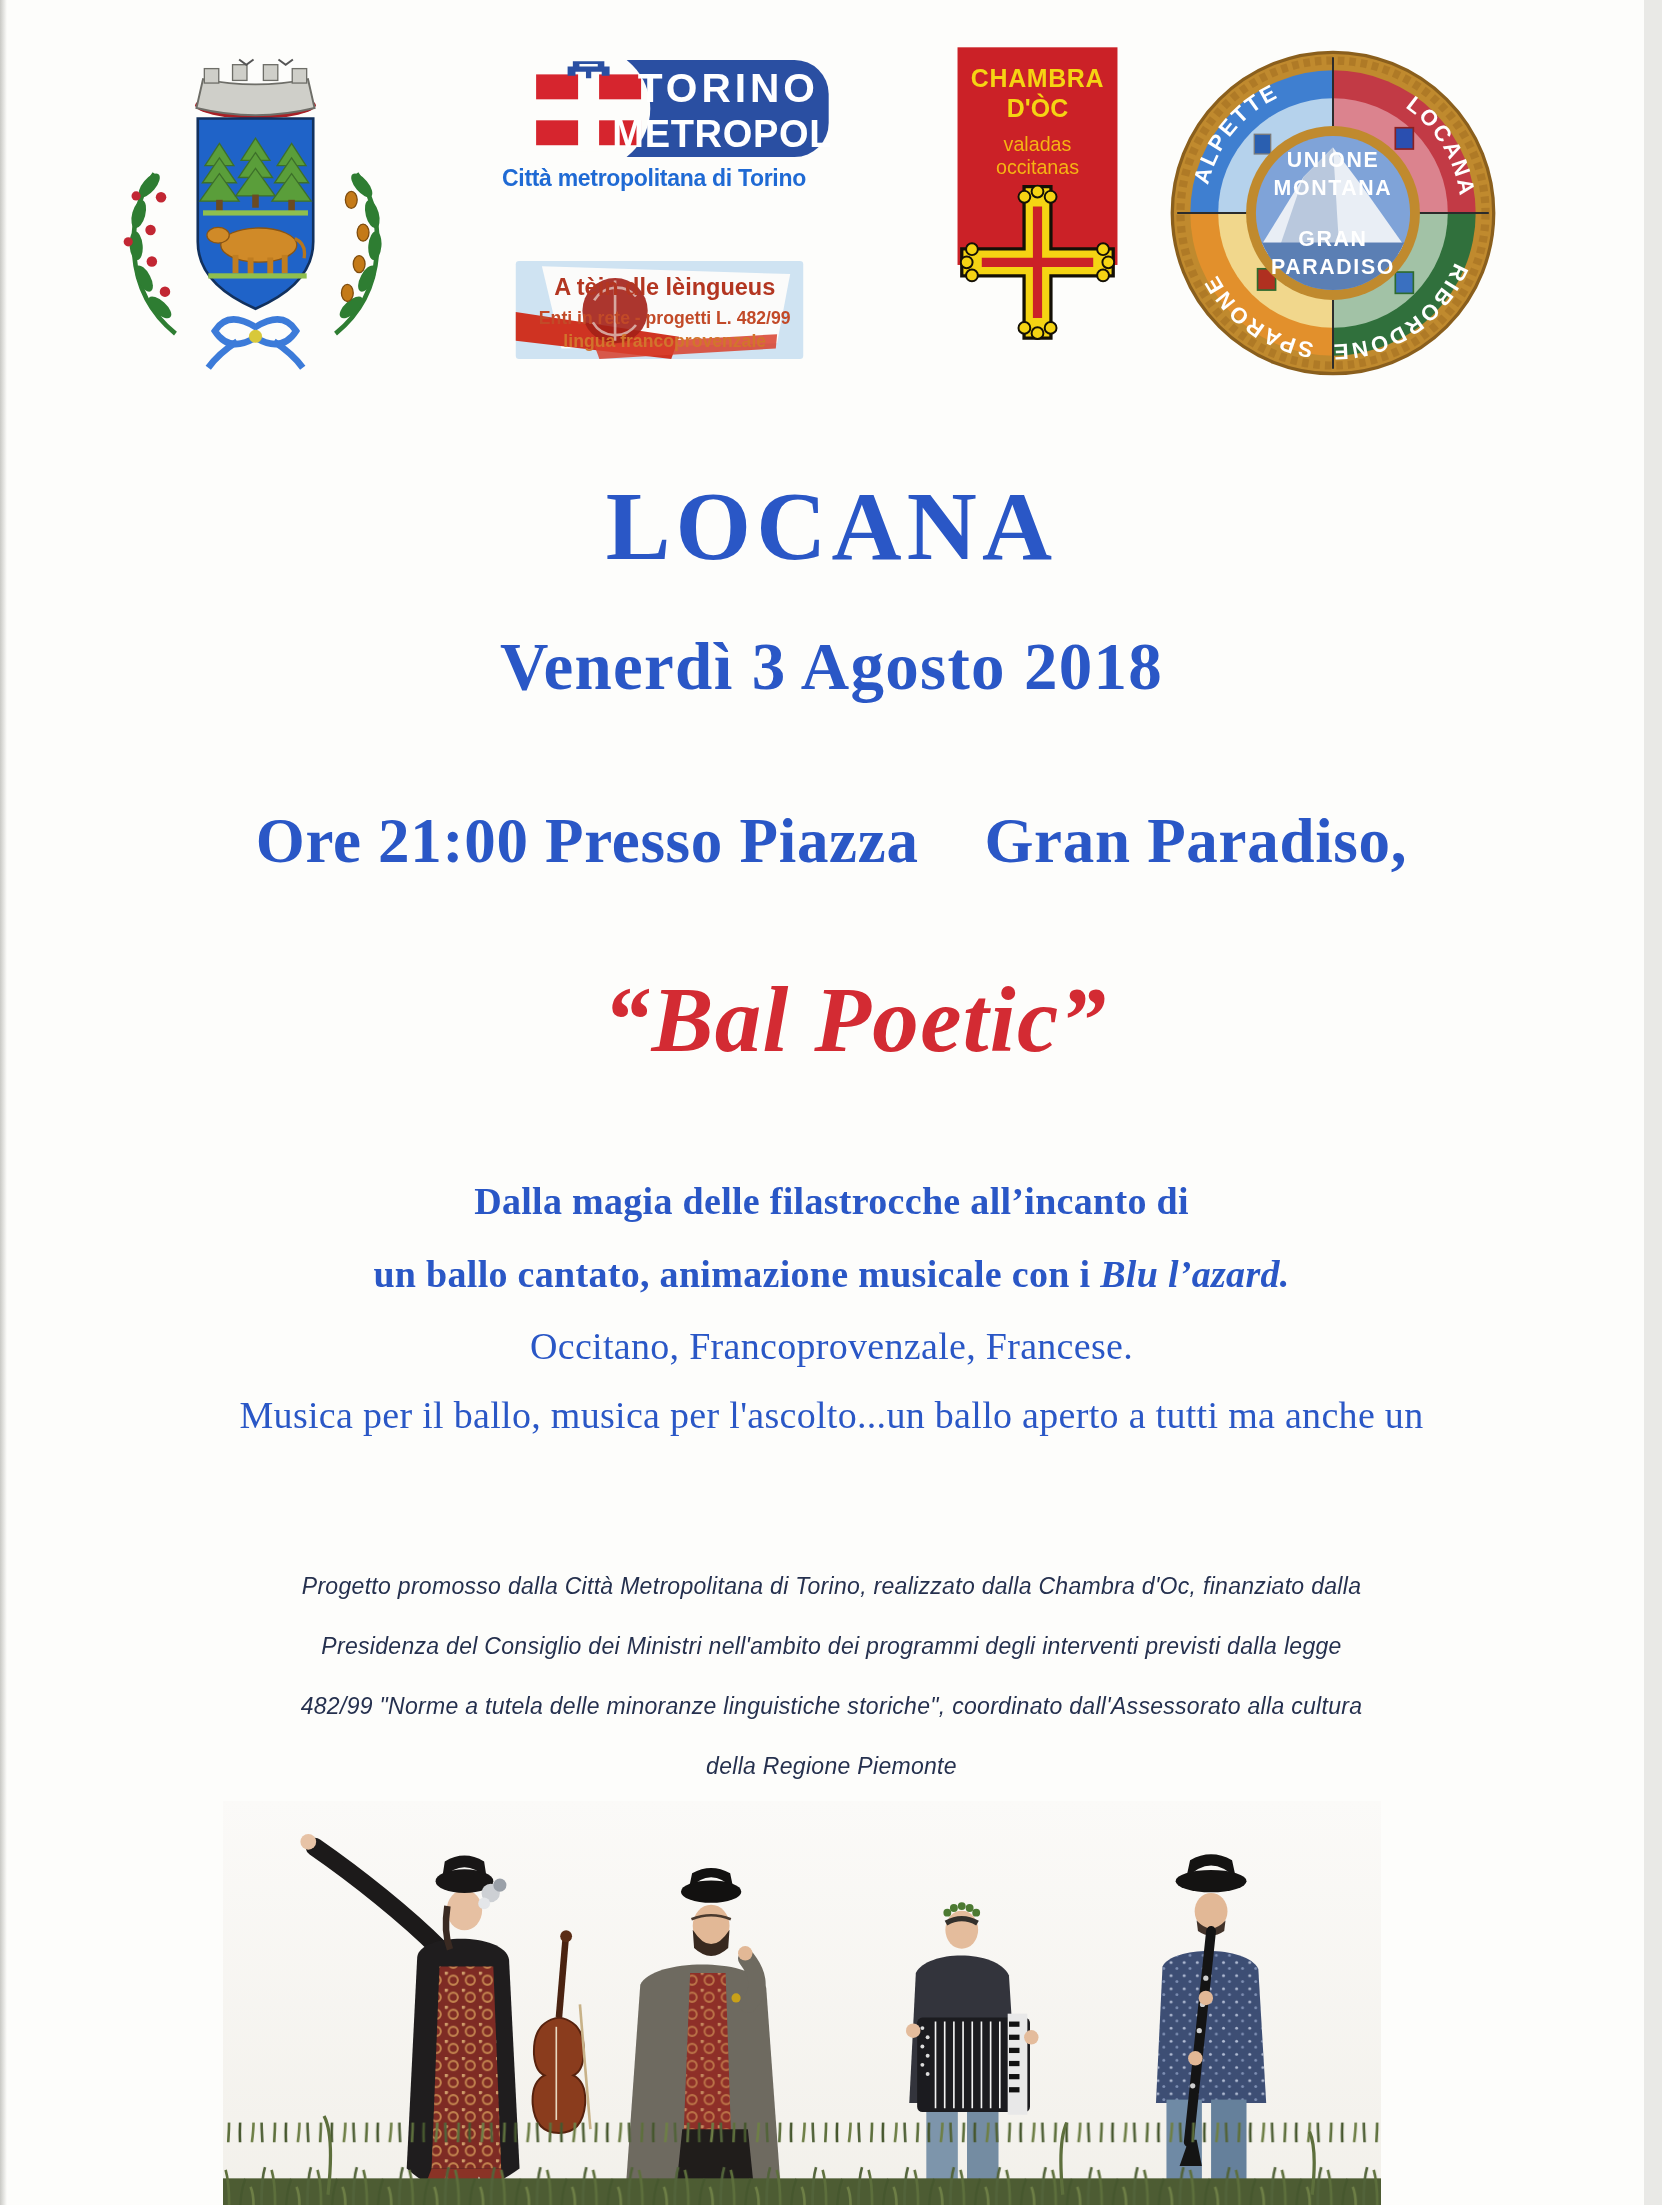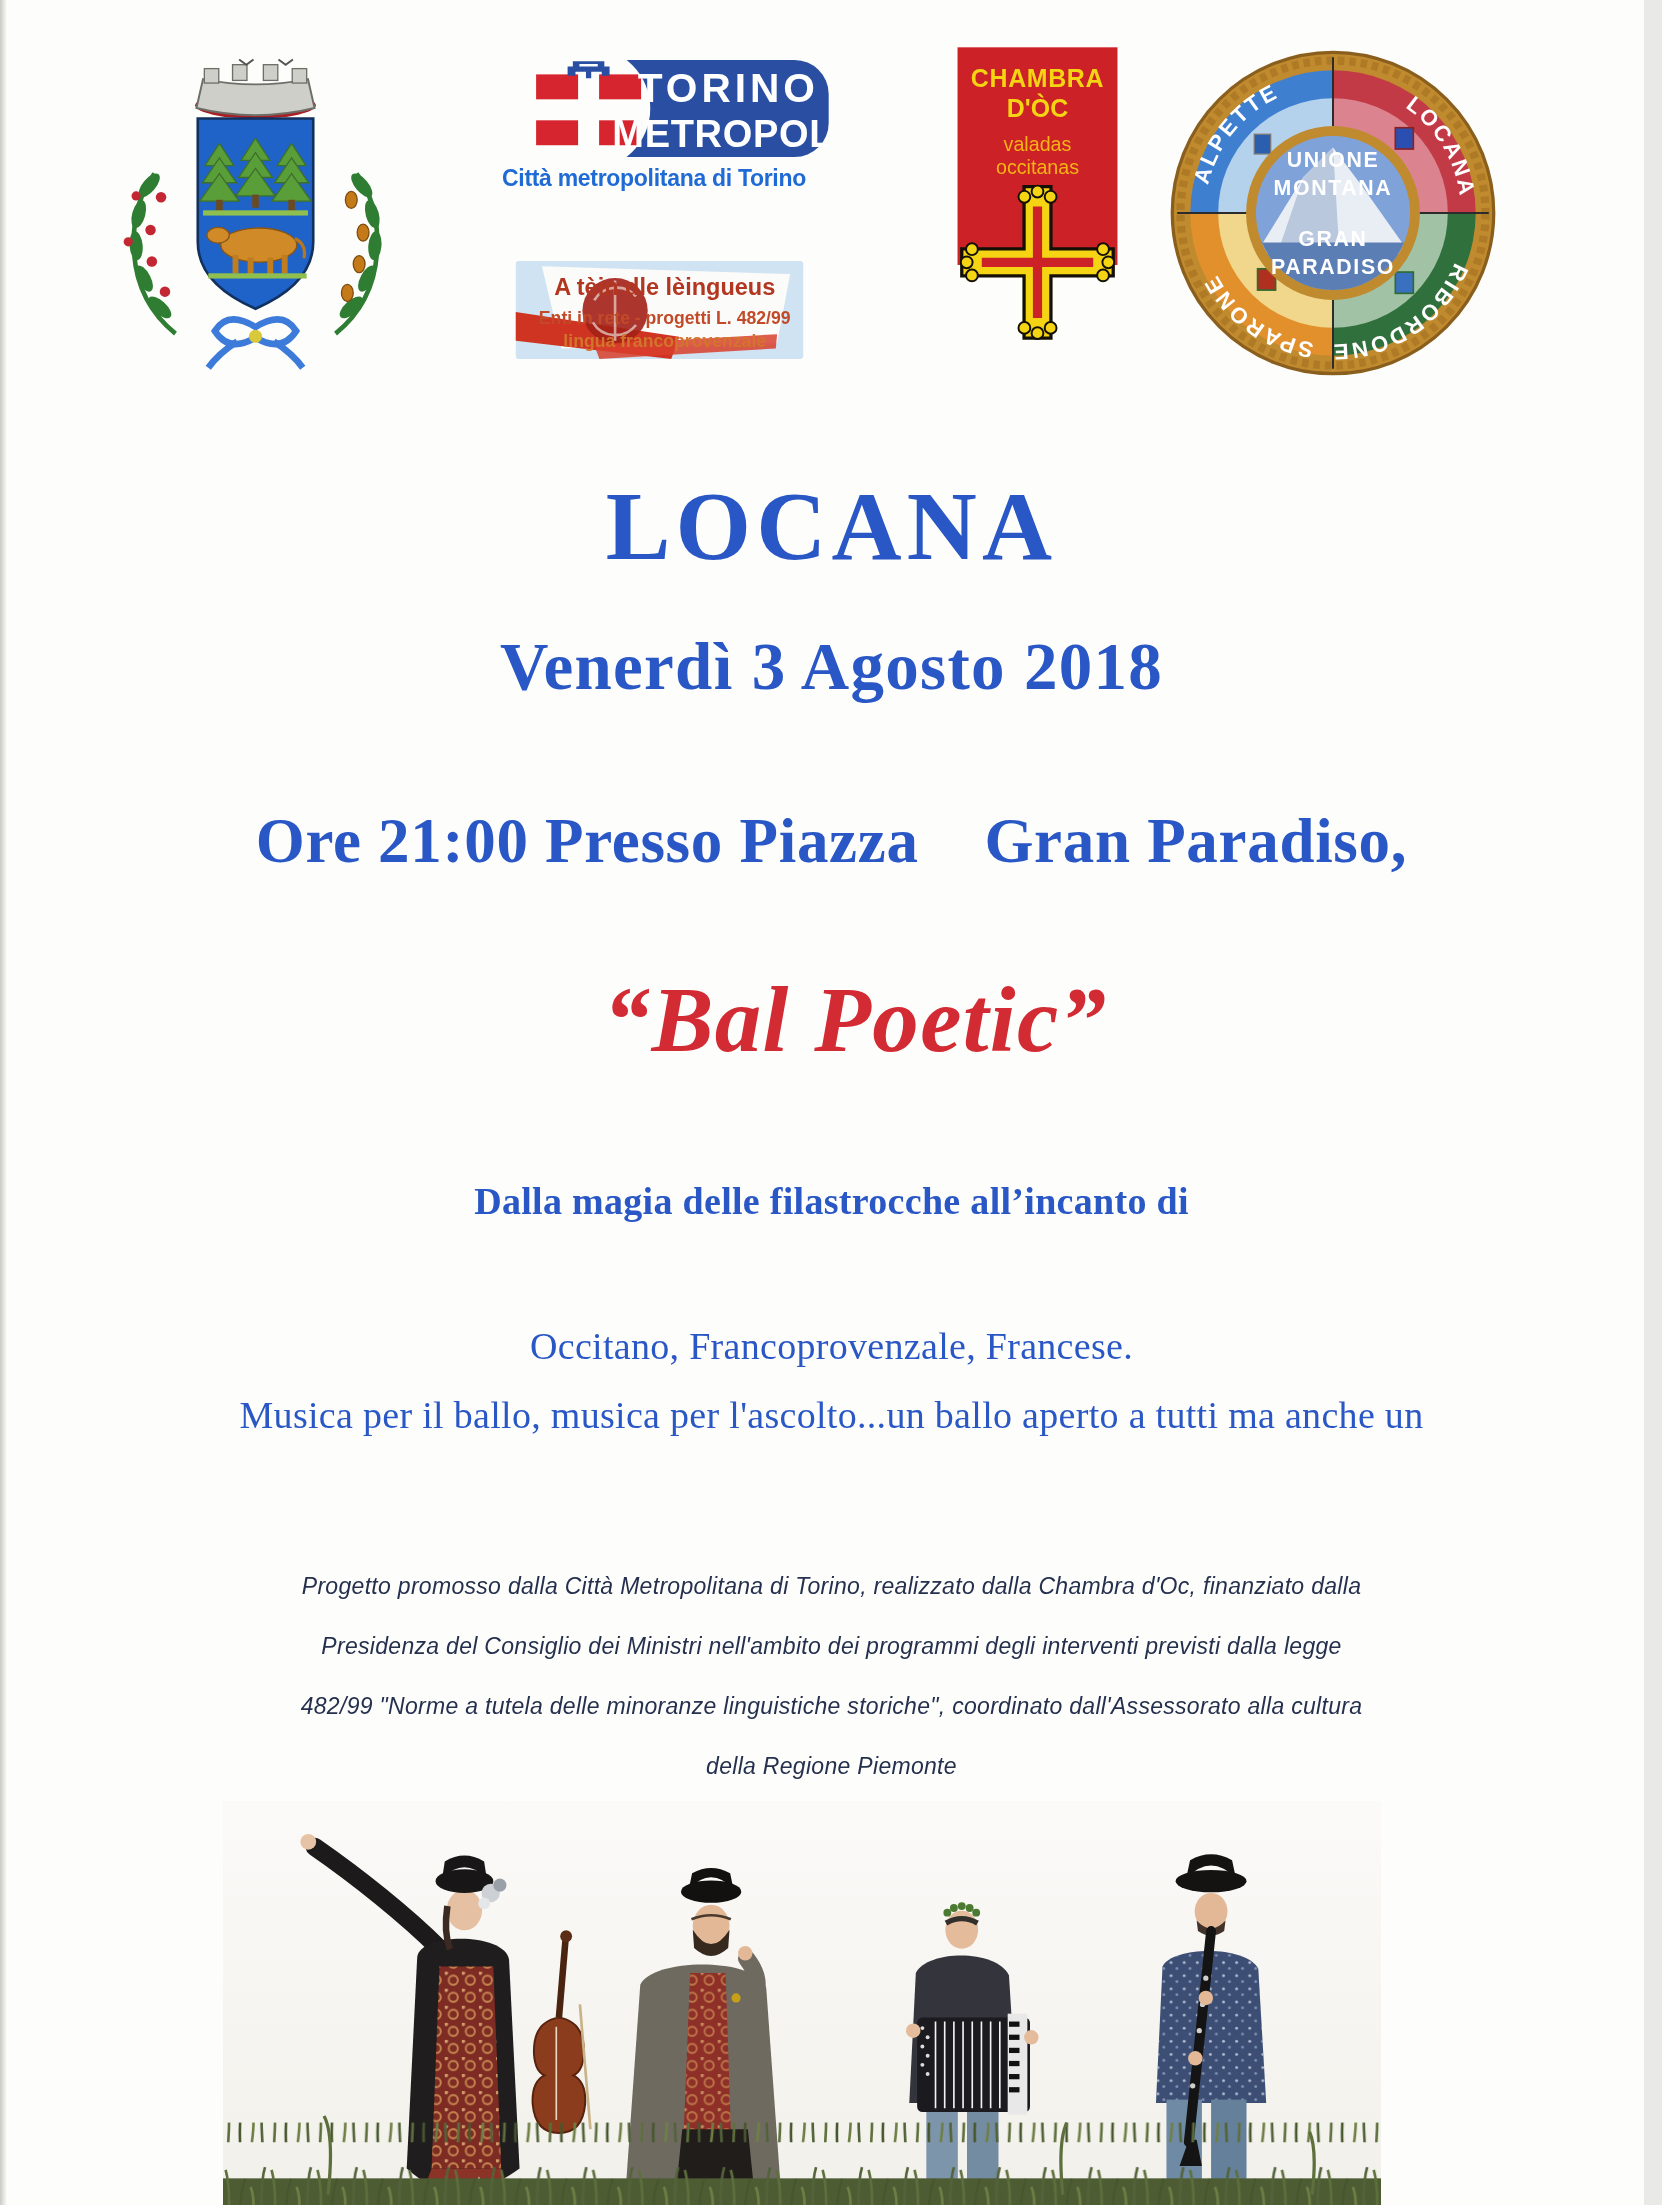--- a/index.html
+++ b/index.html
@@ -243,20 +243,21 @@
       <text x="100" y="137" text-anchor="middle">PARADISO</text>
     </g>
   </svg>
 
   <div class="abs ctr blue title-locana">LOCANA</div>
   <div class="abs ctr blue date-line">Venerdì 3 Agosto 2018</div>
   <div class="abs ctr blue time-line">Ore 21:00 Presso Piazza    Gran Paradiso,</div>
   <div class="abs ctr bal-poetic">“Bal Poetic”</div>
 
   <div class="abs ctr blue desc b d1">Dalla magia delle filastrocche all’incanto di</div>
+  <div class="abs ctr blue desc b d2"><span>un ballo cantato, animazione musicale con i </span><span style="font-style:italic">Blu l’azard.</span></div>
   <div class="abs ctr blue desc d3">Occitano, Francoprovenzale, Francese.</div>
   <div class="abs ctr blue desc d4">Musica per il ballo, musica per l'ascolto...un ballo aperto a tutti ma anche un</div>
 
   <div class="abs ctr credits">
     <div>Progetto promosso dalla Città Metropolitana di Torino, realizzato dalla Chambra d'Oc, finanziato dalla</div>
     <div>Presidenza del Consiglio dei Ministri nell'ambito dei programmi degli interventi previsti dalla legge</div>
     <div>482/99 "Norme a tutela delle minoranze linguistiche storiche", coordinato dall'Assessorato alla cultura</div>
     <div>della Regione Piemonte</div>
   </div>
 

